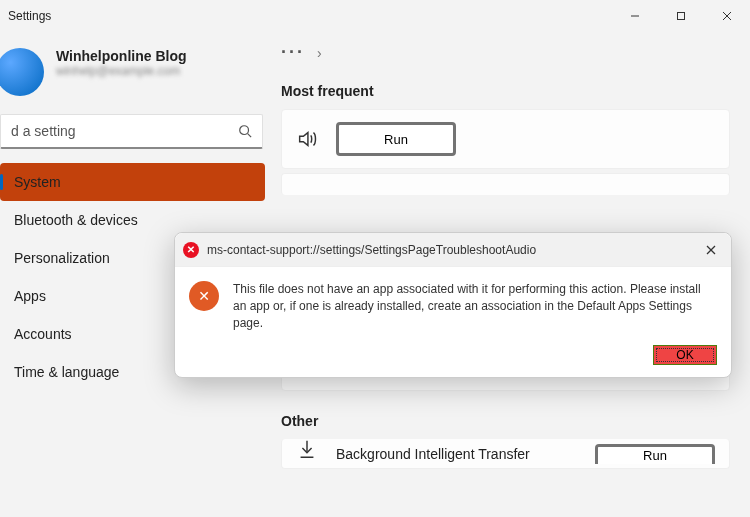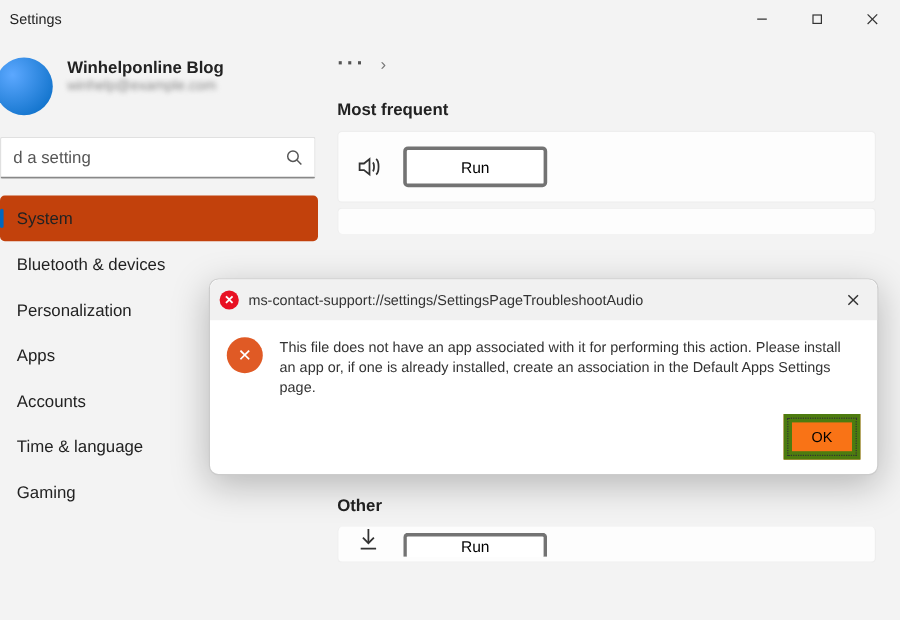--- a/index.html
+++ b/index.html
@@ -45,21 +45,21 @@
 
 .dialog { position: absolute; left: 174px; top: 232px; width: 558px; background: #fff; border: 1px solid #ccc; box-shadow: 0 8px 30px rgba(0,0,0,0.25); border-radius: 8px; z-index: 100; }
 .dialog-titlebar { height: 34px; display: flex; align-items: center; padding: 0 8px; gap: 8px; border-bottom: 1px solid #eee; background:#f1f1f1; border-radius:8px 8px 0 0;}
 .dlg-badge { width: 16px; height: 16px; border-radius: 50%; background: #e81123; display: flex; align-items: center; justify-content: center; color: #fff; font-size: 10px; font-weight: bold; }
 .dlg-title { font-size: 12px; color: #333; flex: 1; }
 .dlg-close { width: 24px; height: 24px; display: flex; align-items: center; justify-content: center; cursor: pointer; font-size: 12px; }
 .dialog-body { display: flex; padding: 14px 14px 8px 14px; gap: 14px; }
 .dlg-big-badge { width: 30px; height: 30px; border-radius: 50%; background: #e05a25; display: flex; align-items: center; justify-content: center; color: #fff; font-size: 14px; flex-shrink: 0; }
 .dlg-message { font-size: 12px; color: #333; line-height: 1.4; }
 .dialog-footer { display: flex; justify-content: flex-end; padding: 6px 14px 12px; }
-.ok-btn { min-width: 64px; height: 38px; border: 7px solid #4d7c0f; background: #f97316; font-size: 12px; cursor: pointer; outline: 1px dotted #333; outline-offset: -4px; }
+.ok-btn { min-width: 64px; height: 20px; border: 1px solid #4d7c0f; background: #ef4444; font-size: 12px; cursor: pointer; outline: 1px dotted #333; outline-offset: -4px; }
 
 svg { display: block; }
 </style>
 </head>
 <body>
 
 <div class="titlebar">
   <span class="titlebar-text">Settings</span>
   <div class="window-controls">
     <div class="window-btn">
@@ -111,23 +111,20 @@
         </div>
       <div class="nav-item">
           <span>Apps</span>
         </div>
       <div class="nav-item">
           <span>Accounts</span>
         </div>
       <div class="nav-item">
           <span>Time &amp; language</span>
         </div>
-      <div class="nav-item">
-          <span>Gaming</span>
-        </div>
     </nav>
   </aside>
 
   <main class="content">
     <div class="breadcrumb">
       <span class="bc-more">···</span>
       <span class="bc-chevron">›</span>
     </div>
 
     <div class="section-label">Most frequent</div>
@@ -159,20 +156,21 @@
     <div class="section-label" style="margin-top:22px">Other</div>
     <div class="troubleshooter-list">
       <div class="tile cut">
         <span class="tile-icon">
             <svg viewBox="0 0 24 24" width="22" height="22" fill="none" stroke="#333" stroke-width="1.6">
               <path d="M12 3v12"></path>
               <path d="M7 11l5 5 5-5"></path>
               <path d="M5 21h14"></path>
             </svg>
           </span>
+        <span class="tile-label">Background Intelligent Transfer</span>
         <button class="run-btn">Run</button>
       </div>
     </div>
   </main>
 </div>
 
 <div class="dialog">
   <div class="dialog-titlebar">
     <span class="dlg-badge">✕</span>
     <span class="dlg-title">ms-contact-support://settings/SettingsPageTroubleshootAudio</span>

